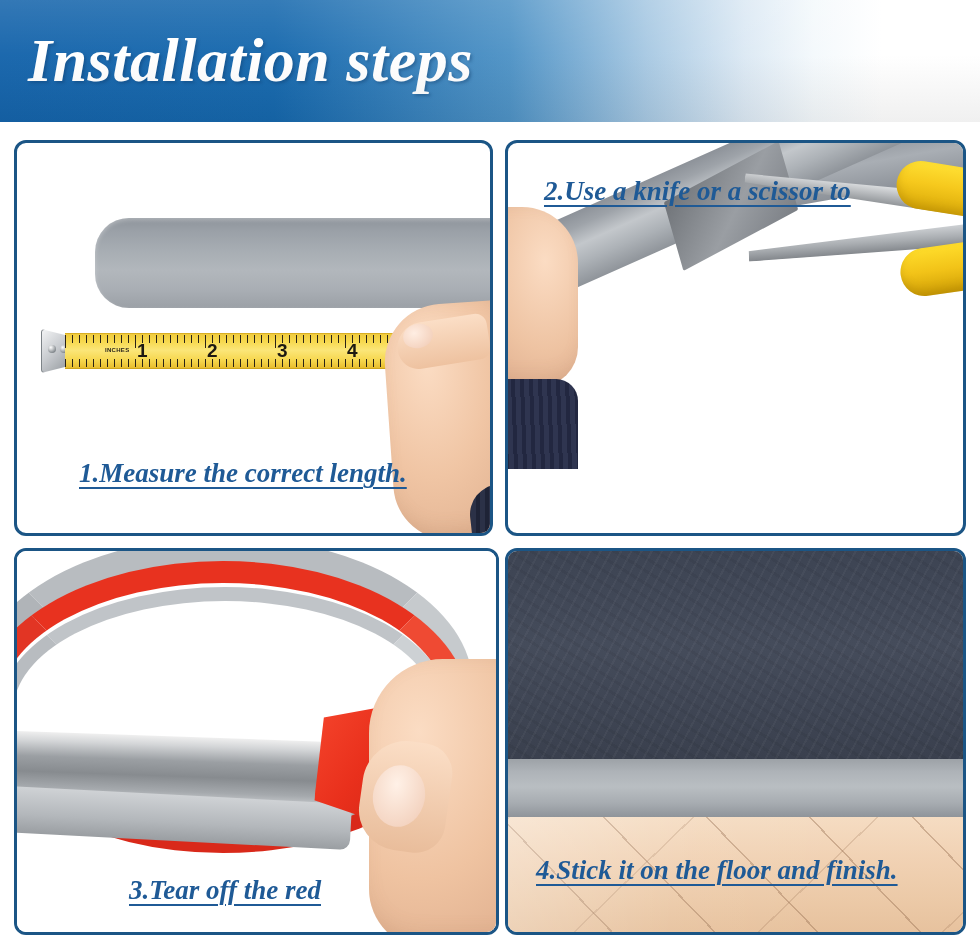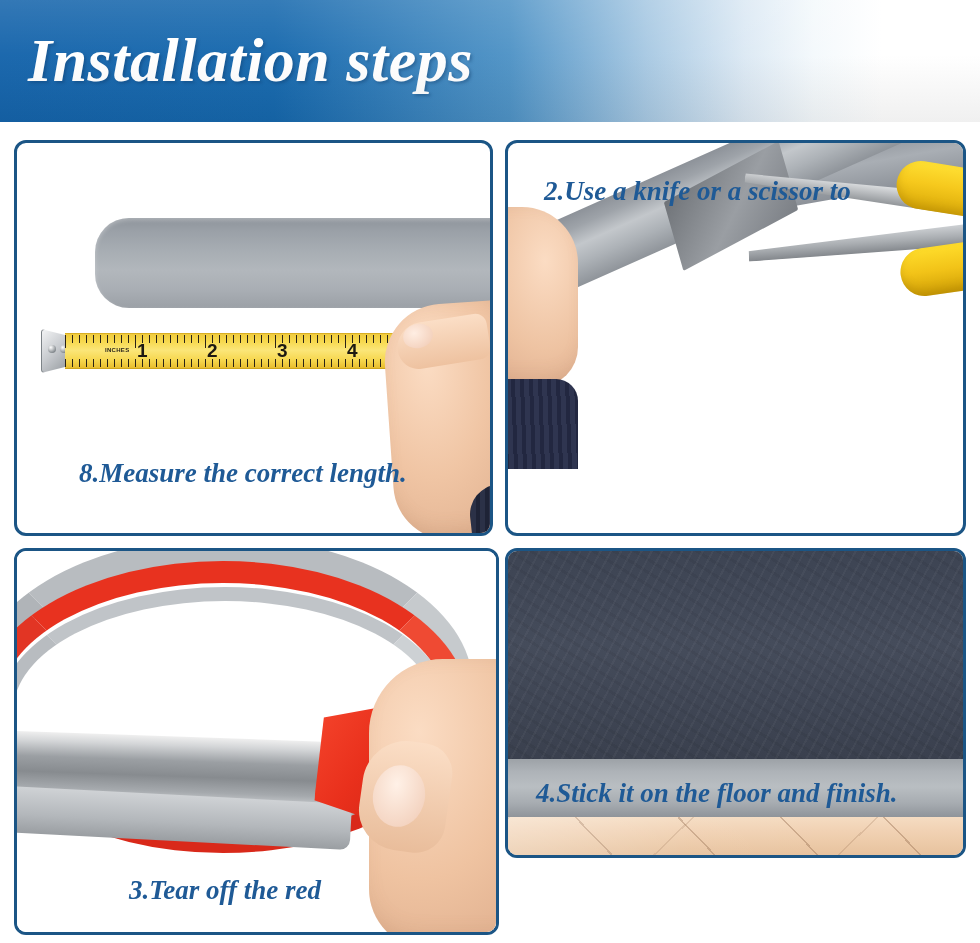--- a/index.html
+++ b/index.html
@@ -50,37 +50,38 @@
     position: absolute;
     border: 3px solid #1b5585;
     border-radius: 12px;
     background: #ffffff;
     overflow: hidden;
     box-sizing: border-box;
   }
   #panel-1 { left: 14px;  top: 18px;  width: 479px; height: 396px; }
   #panel-2 { left: 505px; top: 18px;  width: 461px; height: 396px; }
   #panel-3 { left: 14px;  top: 426px; width: 485px; height: 387px; }
-  #panel-4 { left: 505px; top: 426px; width: 461px; height: 310px; }
+  #panel-4 { left: 505px; top: 426px; width: 461px; height: 387px; }
 
   .panel-media { position: absolute; left: 0; top: 0; right: 0; bottom: 0; }
 
   
   .caption {
     position: absolute;
     font-family: "Liberation Serif", "DejaVu Serif", serif;
     font-style: italic; font-weight: 700;
     color: #1f5a96;
     font-size: 27px;
     line-height: 44px;
     white-space: nowrap;
     z-index: 9;
   }
   .caption .line {
     display: block;
+    text-decoration: underline;
     text-underline-offset: 5px;
     text-decoration-thickness: 2px;
   }
   #caption-1 { left: 62px;  bottom: 38px; }
   #caption-2 { left: 36px;  top: 26px; }
   #caption-3 { left: 112px; bottom: 20px; }
   #caption-4 { left: 28px;  bottom: 40px; }
 
   
   .p1-strip {
@@ -369,21 +370,21 @@
         <div class="p1-num" style="left:352px">5</div>
       </div>
 
       <div class="p1-hand"></div>
       <div class="p1-finger"></div>
       <div class="p1-nail"></div>
       <div class="p1-sleeve"></div>
     </div>
 
     <div class="caption" id="caption-1">
-      <span class="line">8.Measure the correct length.</span>
+      <span class="line">1.Measure the correct length.</span>
     </div>
   </div>
 
   <div class="panel" id="panel-2">
     <div class="panel-media">
       <div class="p2-strip-far"></div>
       <div class="p2-strip-main"></div>
       <div class="p2-flap"></div>
 
       <div class="p2-blade-a"></div>

